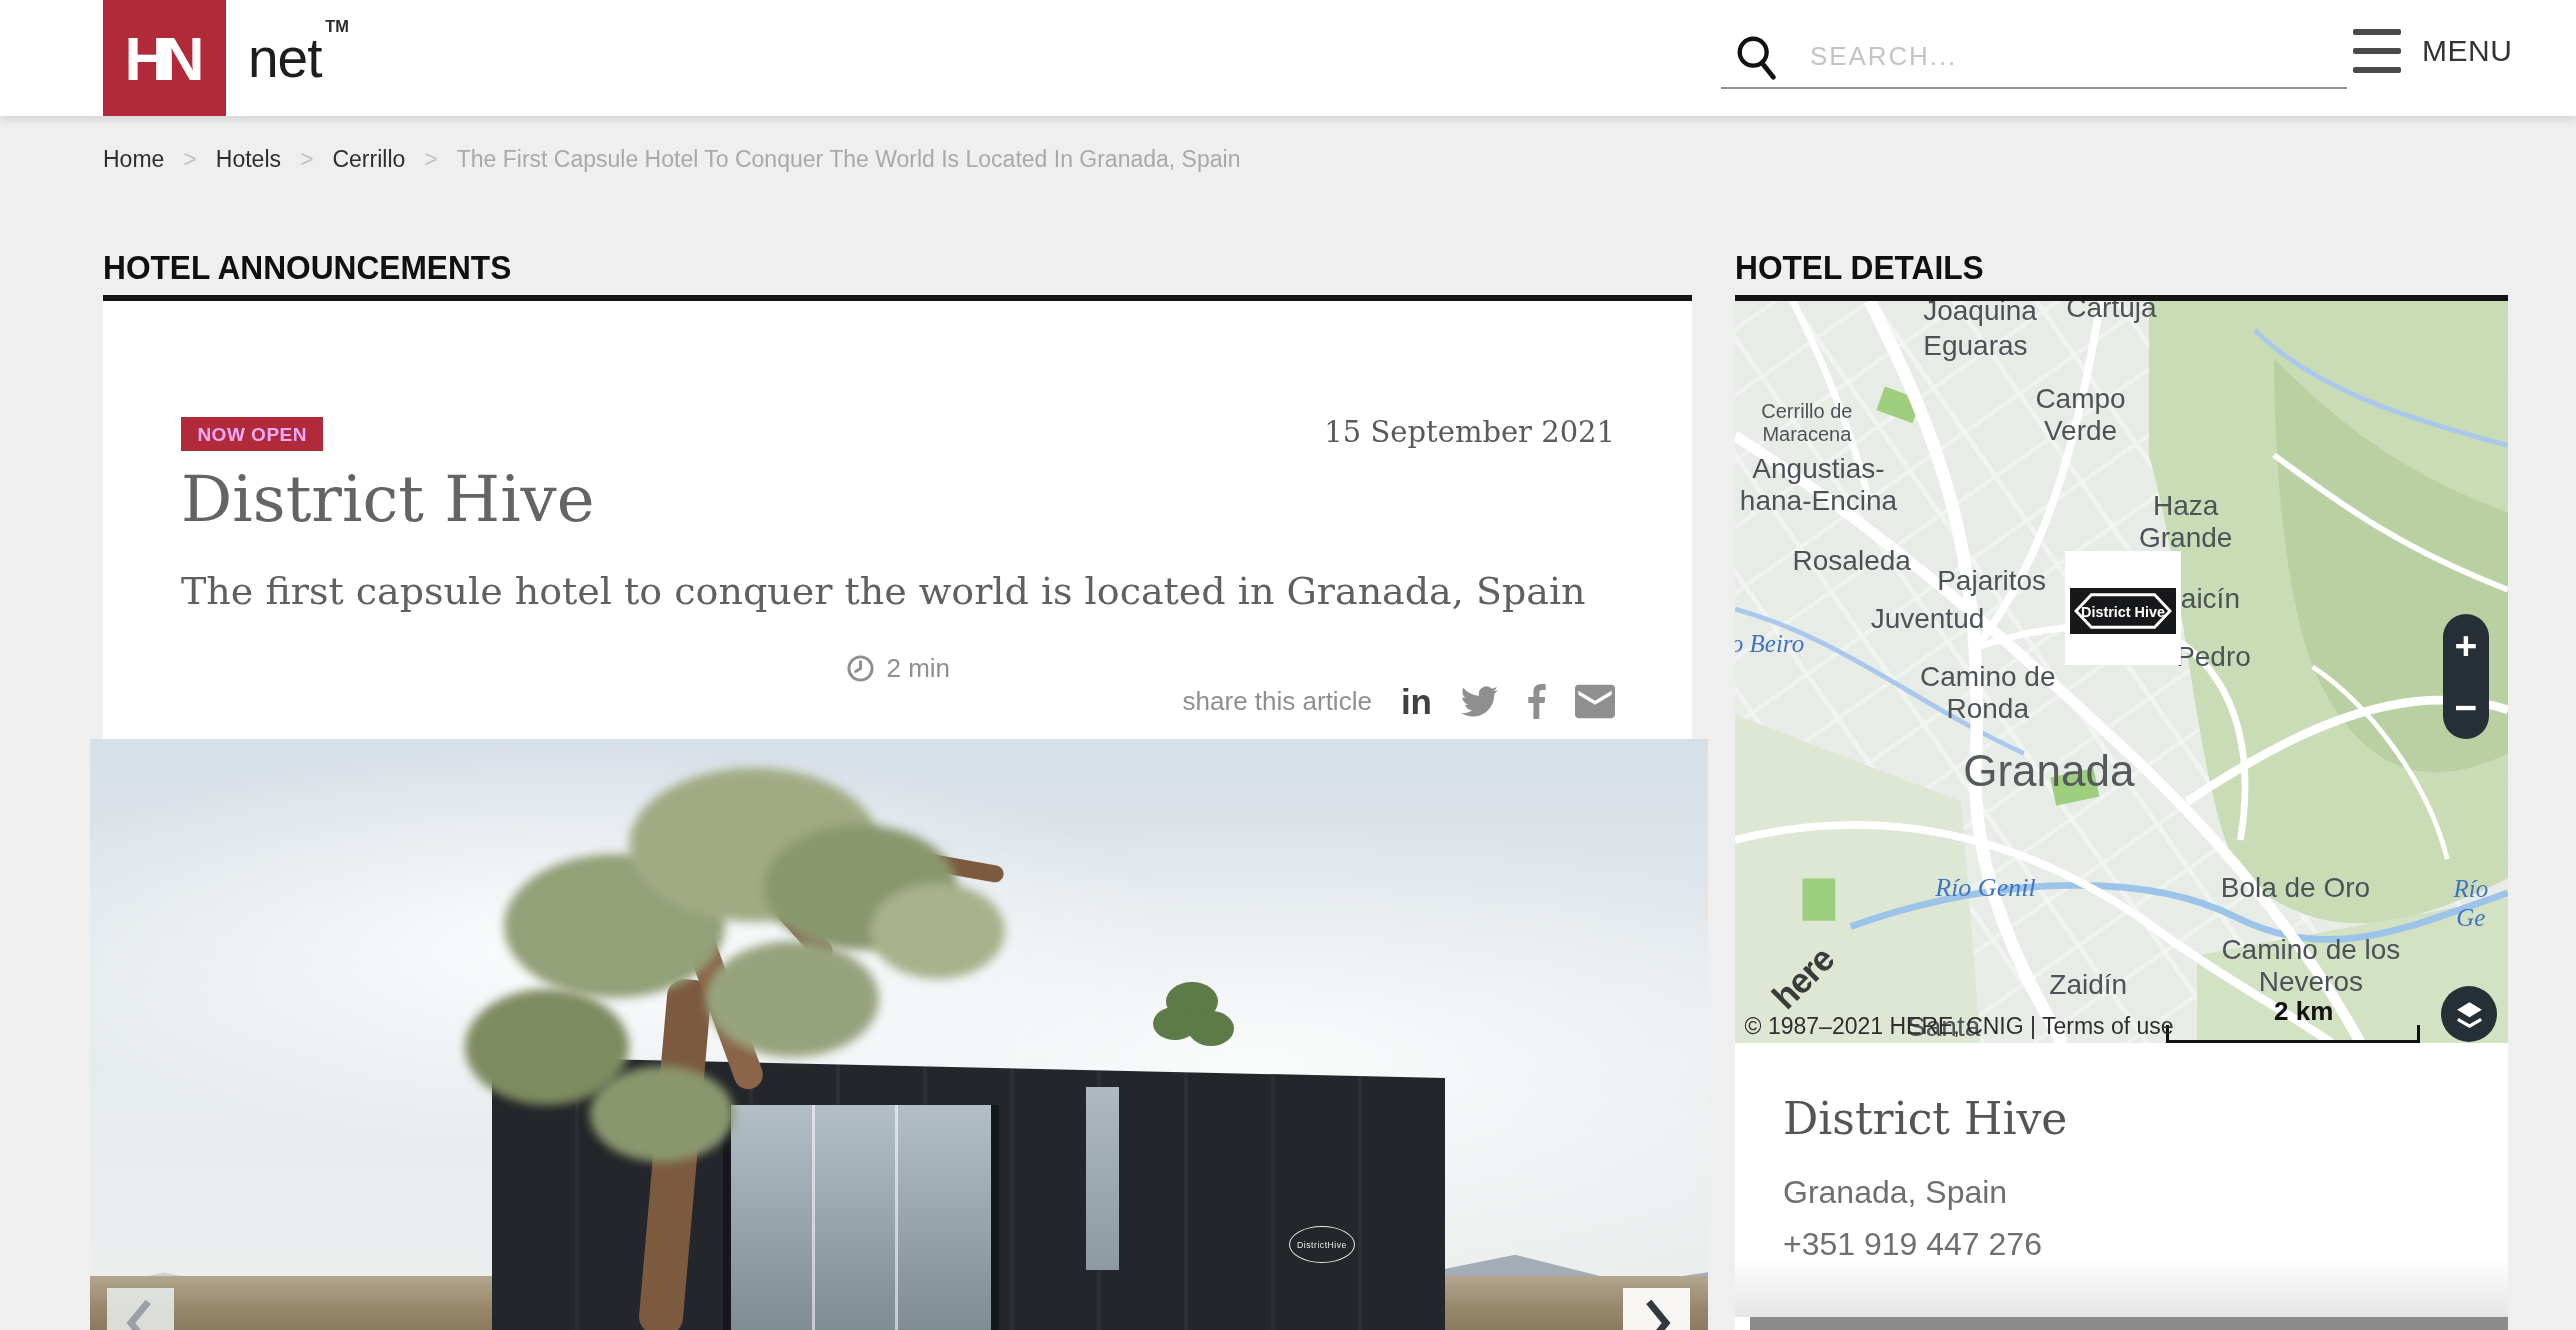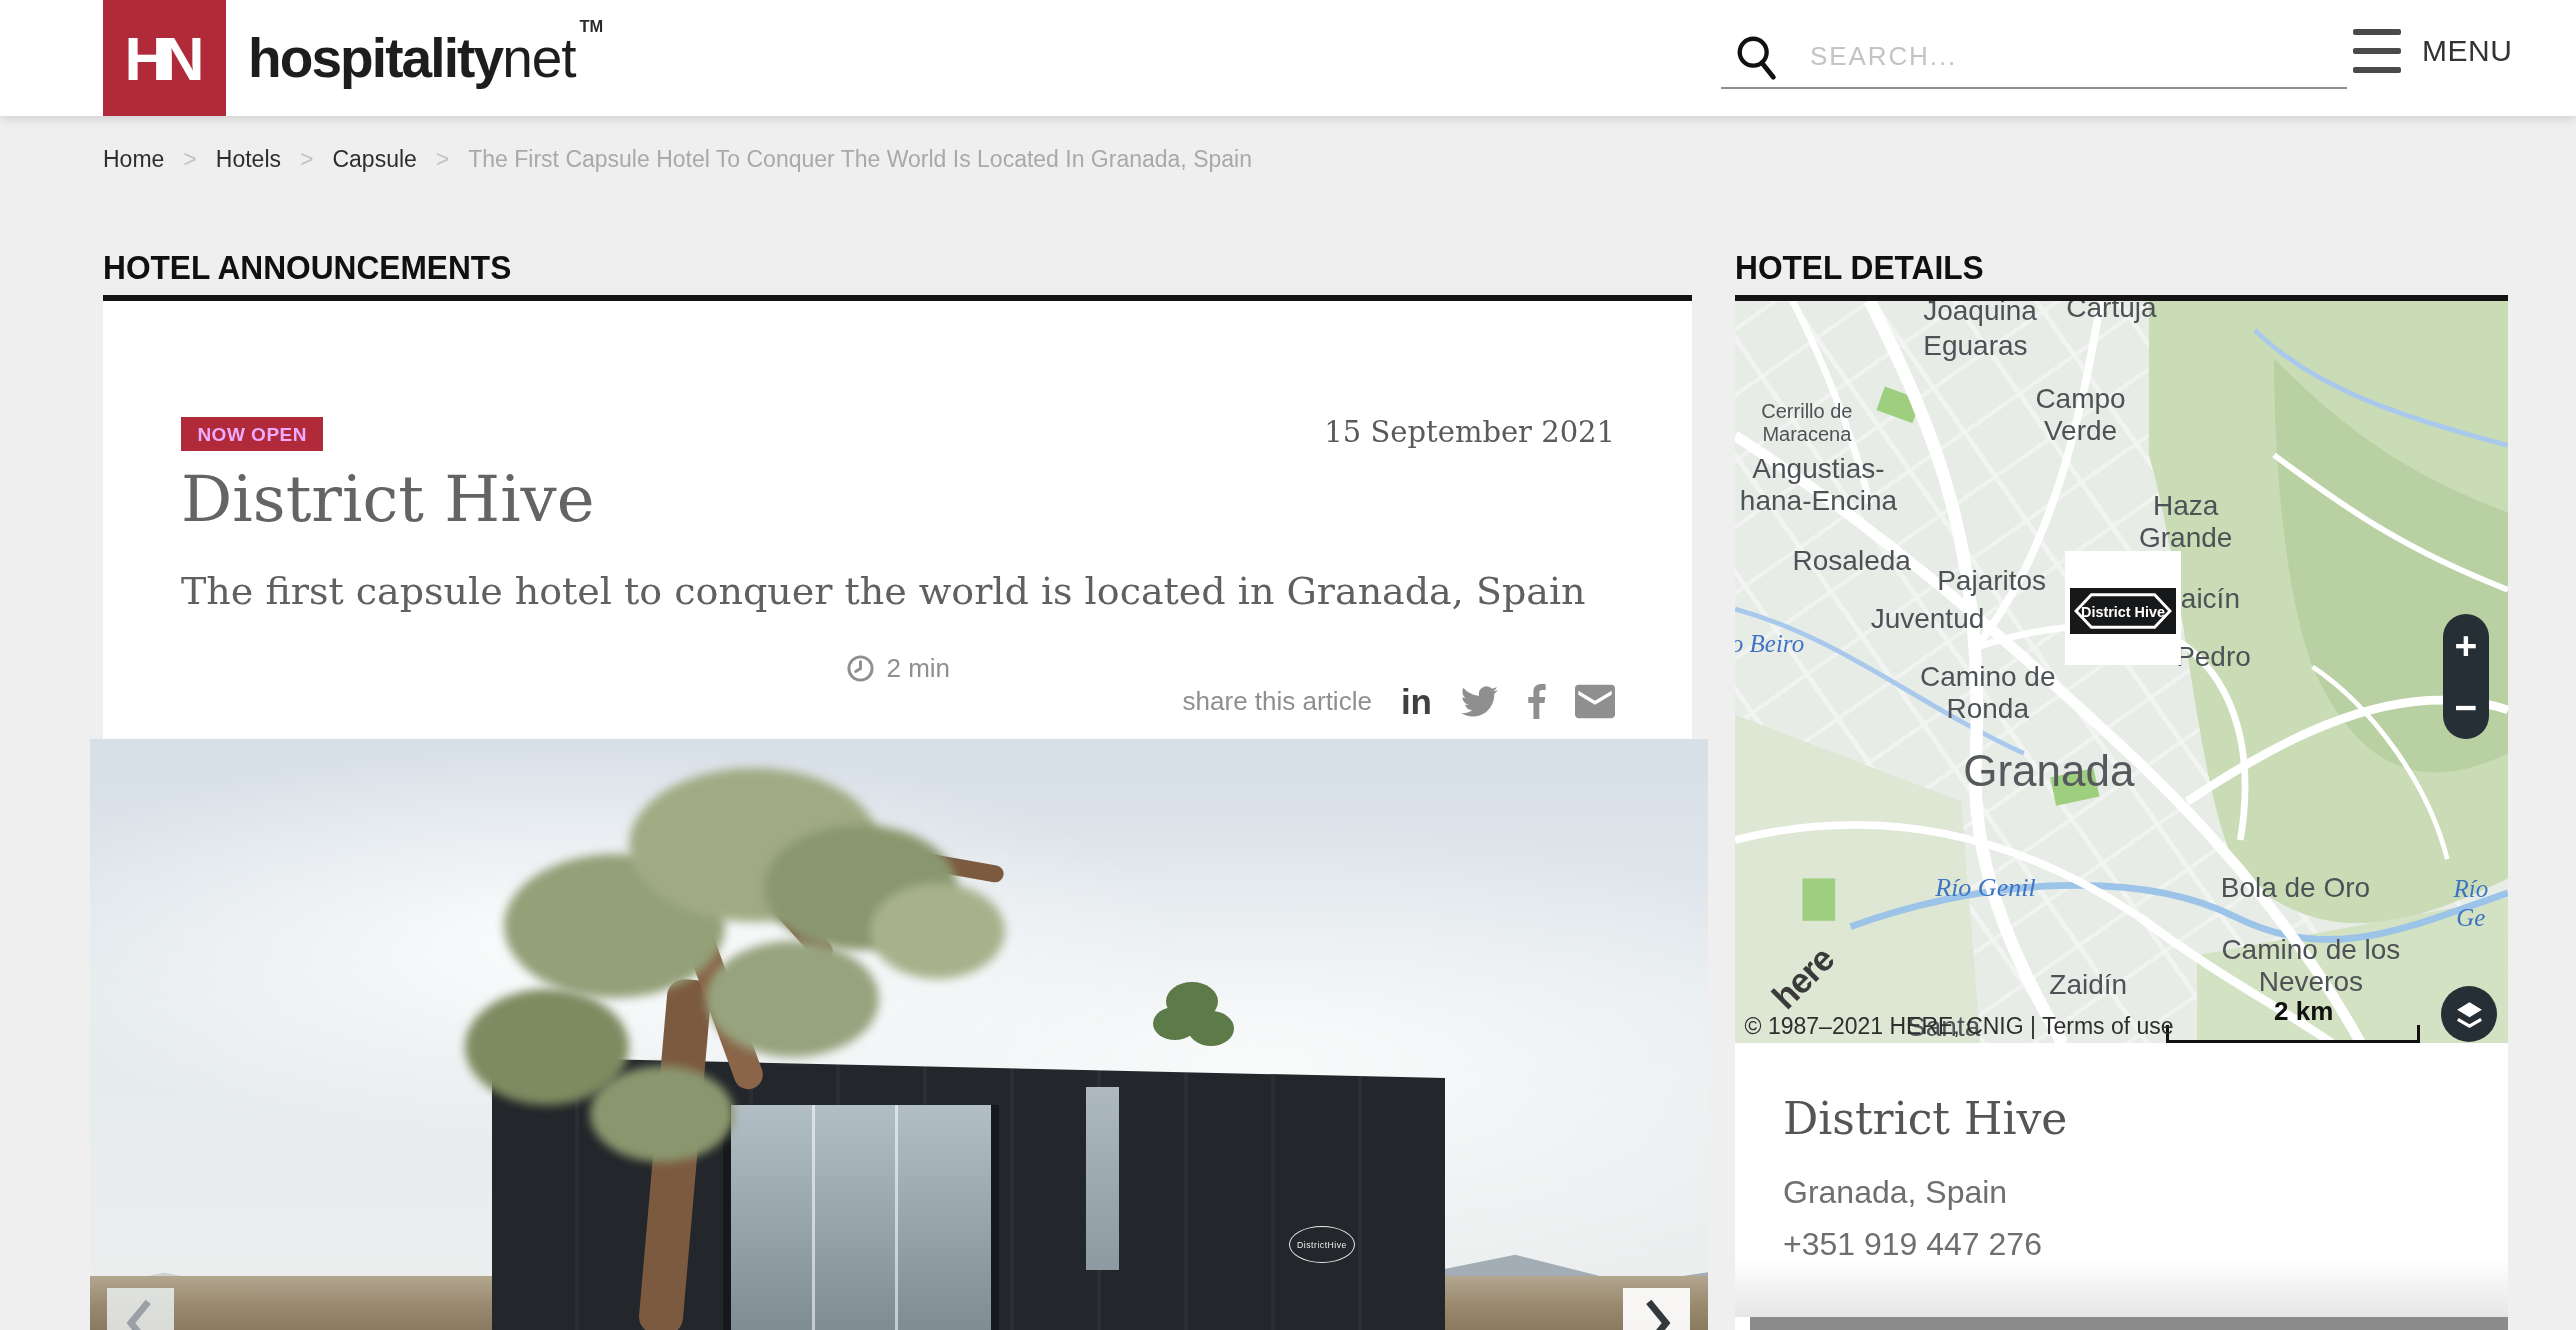--- a/index.html
+++ b/index.html
@@ -130,21 +130,20 @@
 </head>
 <body>
 
 <div class="page">
 
   <div class="header">
     <div class="logo-box">
       <span>HN</span>
     </div>
     <div class="brand">
-      <span class="b1">hospitality</span>
       <span class="b2">net</span>
       <span class="tm">TM</span>
     </div>
     <div class="search">
       <svg width="50" height="50" viewBox="0 0 52 52">
         <circle cx="21" cy="20" r="14" fill="none" stroke="#111" stroke-width="4.5"></circle>
         <line x1="30" y1="31" x2="42" y2="46" stroke="#111" stroke-width="5" stroke-linecap="round"></line>
       </svg>
       <input placeholder="SEARCH..." style="">
       <div class="underline"></div>
@@ -157,21 +156,21 @@
         </div>
       <span class="menu-label">MENU</span>
     </div>
   </div>
 
   <div class="breadcrumb" id="bc">
       <span class="bc-link">Home</span>
       <span class="bc-sep">&gt;</span>
       <span class="bc-link">Hotels</span>
       <span class="bc-sep">&gt;</span>
-      <span class="bc-link">Capsule</span>
+      <span class="bc-link">Cerrillo</span>
       <span class="bc-sep">&gt;</span>
       <span class="bc-current">The First Capsule Hotel To Conquer The World Is Located In Granada, Spain</span>
     </div>
 
   <div class="section-head sh-left">
     <span>HOTEL ANNOUNCEMENTS</span>
   </div>
   <div class="section-head sh-right">
     <span>HOTEL DETAILS</span>
   </div>

